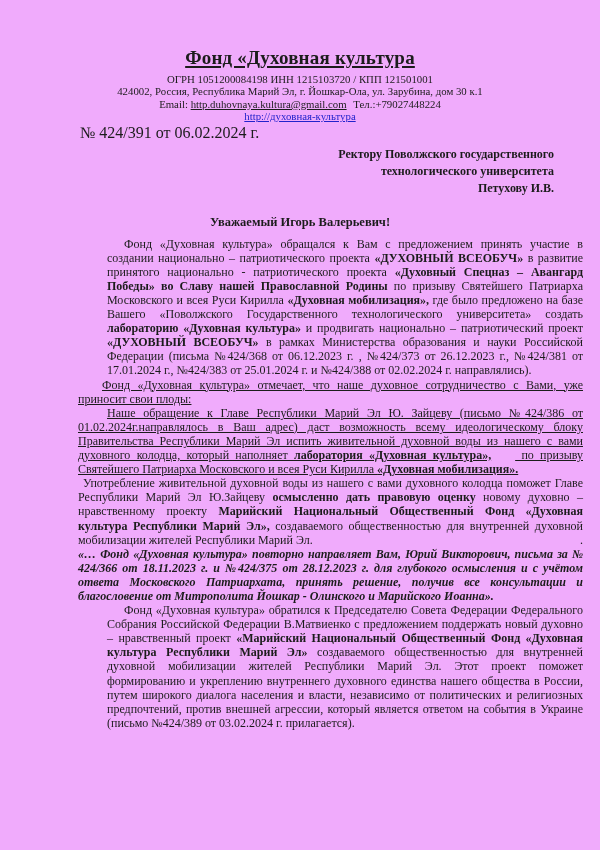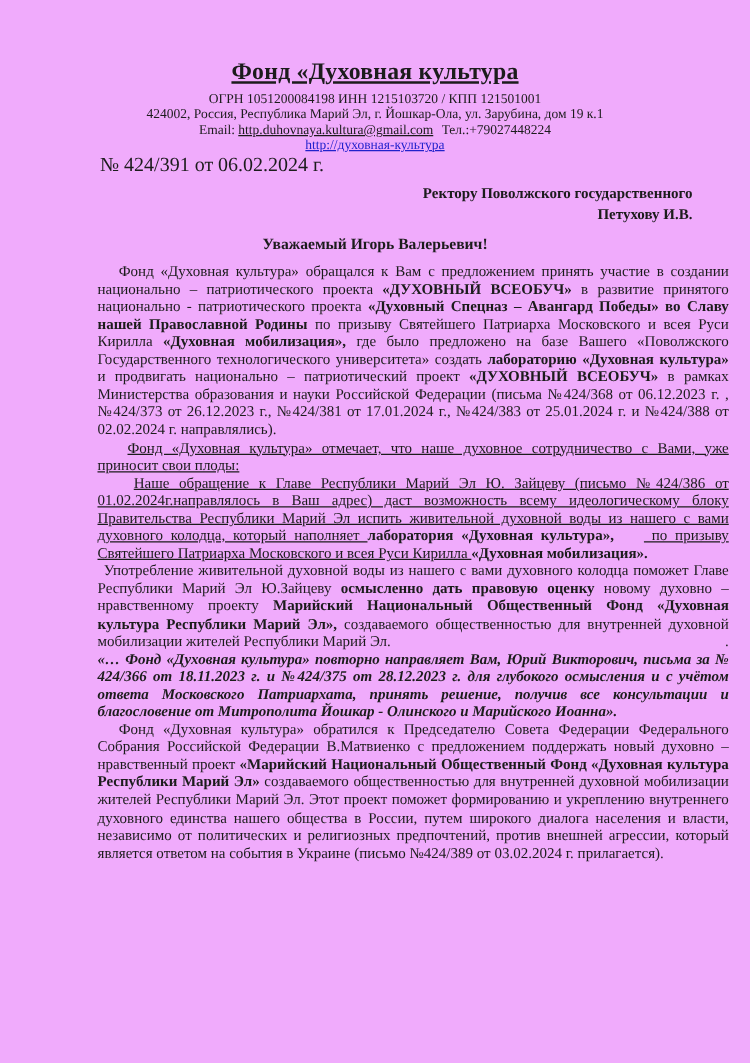--- a/index.html
+++ b/index.html
@@ -45,67 +45,68 @@
     text-align: left;
   }
   .recipient {
     margin: 6px 46px 0 0;
     text-align: right;
     font-size: 12px;
     font-weight: bold;
     line-height: 17px;
   }
   .salutation {
-    margin-top: 7px;
+    margin-top: 17px;
     text-align: center;
     font-size: 12.5px;
     font-weight: bold;
     line-height: 16px;
   }
   
   .letter-body {
     margin: 7px 17px 0 78px;
     font-size: 12px;
     line-height: 14.1px;
     text-align: justify;
   }
   .para { margin: 0; }
-  .para.ind { text-indent: 17px; }
+  .para.ind { text-indent: 17px; margin-left: 29px; }
   .para.ind-sm { text-indent: 5px; }
   
   .r-n  { }
   .r-b  { font-weight: bold; }
   .r-u  { text-decoration: underline; margin-left: 24px; }
-  .r-bu { font-weight: bold; }
+  .r-bu { font-weight: bold; text-decoration: underline; }
   .r-bi { font-weight: bold; font-style: italic; }
   .r-dotright { float: right; }
 </style>
 </head>
 <body>
 
 <div class="page">
 
   <header class="letterhead">
     <h1 class="org-title">Фонд «Духовная культура</h1>
     <div class="hline first">ОГРН 1051200084198 ИНН 1215103720 / КПП 121501001</div>
-    <div class="hline">424002, Россия, Республика Марий Эл, г. Йошкар-Ола, ул. Зарубина, дом 19 к.1</div>
+    <div class="hline">424002, Россия, Республика Марий Эл, г. Йошкар-Ола, ул. Зарубина, дом 30 к.1</div>
     <div class="hline">
       <span>Email:</span>
       <a class="email-link">http.duhovnaya.kultura@gmail.com</a>
       <span class="phone">Тел.:+79027448224</span>
     </div>
     <div class="hline">
       <a class="site-link">http://духовная-культура</a>
     </div>
   </header>
 
   <div class="refnum">№ 424/391 от 06.02.2024 г.</div>
 
   <div class="recipient">
     <div>Ректору Поволжского государственного</div>
+    <div>технологического университета</div>
     <div>Петухову И.В.</div>
   </div>
 
   <div class="salutation">Уважаемый Игорь Валерьевич!</div>
 
   <div class="letter-body">
     <p class="para ind"><span class="r-n">Фонд «Духовная культура» обращался к Вам с предложением принять участие в создании национально – патриотического проекта </span><span class="r-b">«ДУХОВНЫЙ ВСЕОБУЧ»</span><span class="r-n"> в развитие принятого национально - патриотического проекта </span><span class="r-b">«Духовный Спецназ – Авангард Победы» во Славу нашей Православной Родины</span><span class="r-n"> по призыву Святейшего Патриарха Московского и всея Руси Кирилла </span><span class="r-b">«Духовная мобилизация»,</span><span class="r-n"> где было предложено на базе Вашего «Поволжского Государственного технологического университета» создать </span><span class="r-b">лабораторию «Духовная культура»</span><span class="r-n"> и продвигать национально – патриотический проект </span><span class="r-b">«ДУХОВНЫЙ ВСЕОБУЧ»</span><span class="r-n"> в рамках Министерства образования и науки Российской Федерации (письма №424/368 от 06.12.2023 г. , №424/373 от 26.12.2023 г., №424/381 от 17.01.2024 г., №424/383 от 25.01.2024 г. и №424/388 от 02.02.2024 г. направлялись).</span></p>
     <p class="para"><span class="r-u">Фонд «Духовная культура» отмечает, что наше духовное сотрудничество с Вами, уже приносит свои плоды:</span></p>
     <p class="para ind-sm"><span class="r-u">Наше обращение к Главе Республики Марий Эл Ю. Зайцеву (письмо №424/386 от 01.02.2024г.направлялось в Ваш адрес) даст возможность всему идеологическому блоку Правительства Республики Марий Эл испить живительной духовной воды из нашего с вами духовного колодца, который наполняет </span><span class="r-bu">лаборатория «Духовная культура»,</span><span class="r-u"> по призыву Святейшего Патриарха Московского и всея Руси Кирилла </span><span class="r-bu">«Духовная мобилизация».</span></p>
     <p class="para ind-sm"><span class="r-n">Употребление живительной духовной воды из нашего с вами духовного колодца поможет Главе Республики Марий Эл Ю.Зайцеву </span><span class="r-b">осмысленно дать правовую оценку</span><span class="r-n"> новому духовно – нравственному проекту </span><span class="r-b">Марийский Национальный Общественный Фонд «Духовная культура Республики Марий Эл»,</span><span class="r-n"> создаваемого общественностью для внутренней духовной мобилизации жителей Республики Марий Эл.</span><span class="r-dotright">.</span></p>

